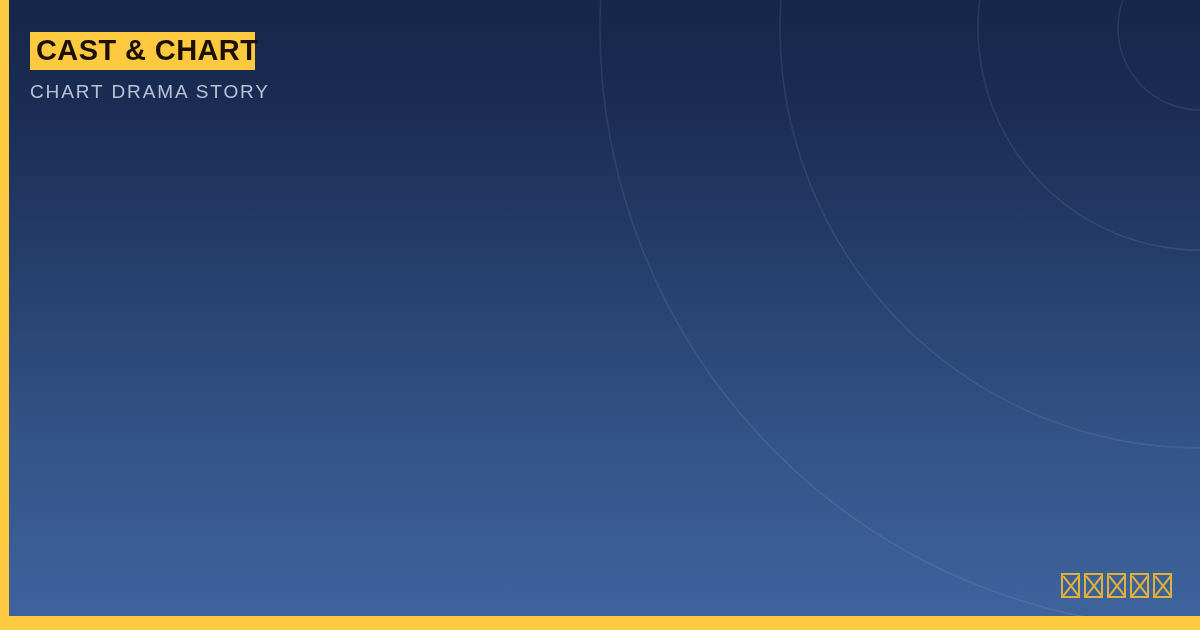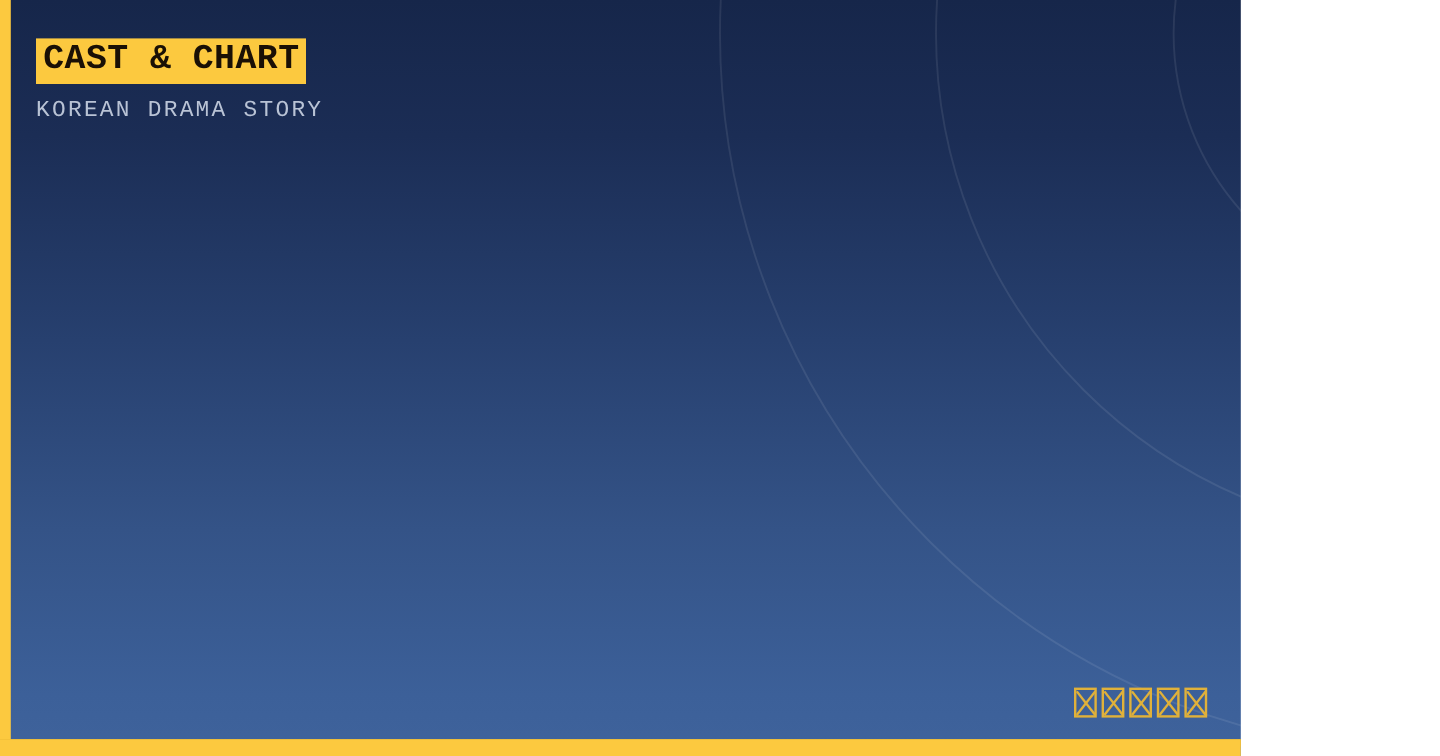--- a/index.html
+++ b/index.html
@@ -4,33 +4,33 @@
 <title>Korean Drama Story Banner</title>
 <style>
   html, body {
     margin: 0;
     padding: 0;
     background: #ffffff;
   }
 
   #banner {
     position: relative;
-    width: 1034px;
+    width: 1200px;
     height: 630px;
     overflow: hidden;
     background: linear-gradient(
       to bottom,
       #16264a 0%,
       #1b2d55 18%,
       #27406f 45%,
       #345387 70%,
       #3c6099 92%,
       #3f639c 100%
     );
-    font-family: Liberation Mono, monospace;
+    font-family: Liberation Sans, sans-serif;
     box-sizing: border-box;
   }
 
   
   #arc-layer {
     position: absolute;
     inset: 0;
     width: 1200px;
     height: 630px;
     pointer-events: none;
@@ -168,21 +168,21 @@
     <circle cx="1200" cy="28" r="600"></circle>
   </svg>
 
   <div class="bar-left"></div>
 
   <div class="header">
     <div class="kicker-wrap">
       <span class="kicker-hl"></span>
       <span class="kicker-text">CAST &amp; CHART</span>
     </div>
-    <div class="subkicker">KOREAN DRAMA STORY</div>
+    <div class="subkicker">CHART DRAMA STORY</div>
   </div>
 
 
   <div class="sitemark">
     <span class="tofu"></span>
     <span class="tofu"></span>
     <span class="tofu"></span>
     <span class="tofu"></span>
     <span class="tofu"></span>
   </div>

